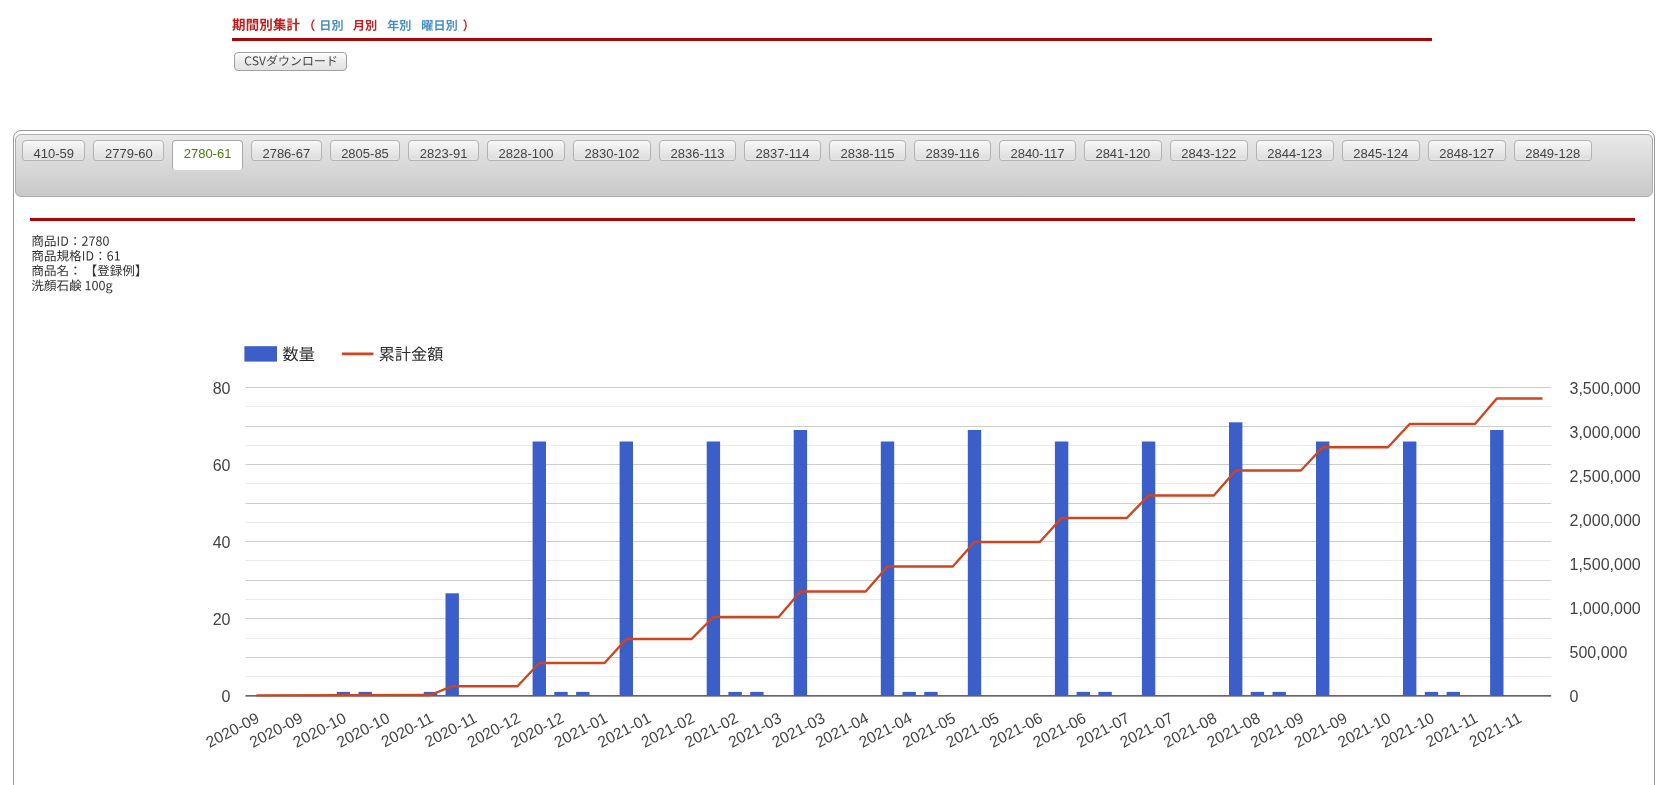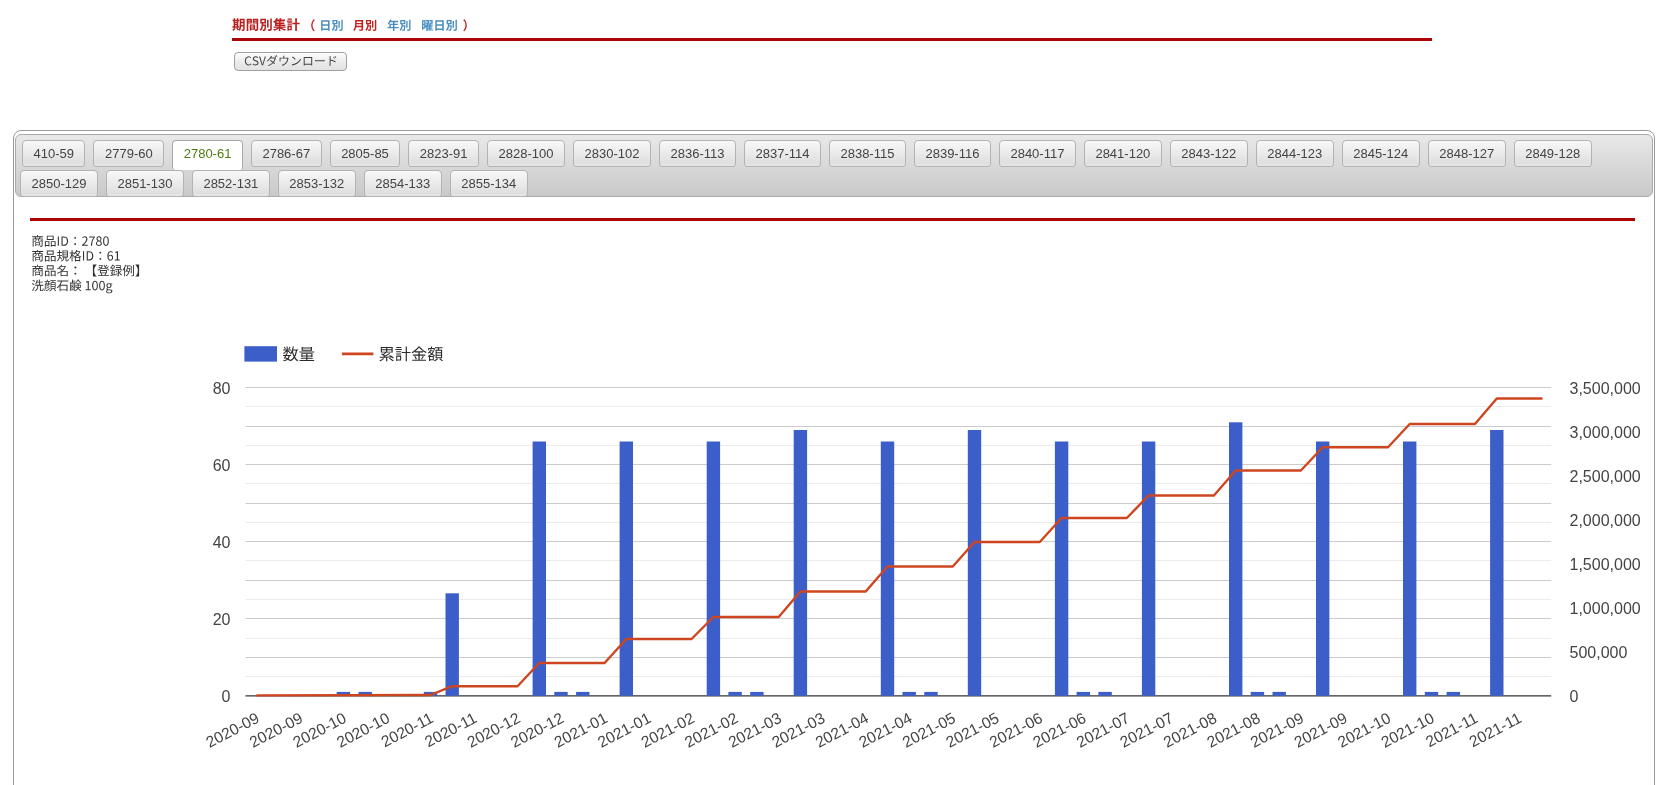--- a/index.html
+++ b/index.html
@@ -1,32 +1,31 @@
 <!DOCTYPE html>
 <html><head><meta charset="utf-8"><style>
 * { margin:0; padding:0; box-sizing:border-box; }
 html,body { width:1666px; height:785px; background:#fff; font-family:"Liberation Sans",sans-serif; position:relative; overflow:hidden; }
 .abs { position:absolute; }
 #rline1 { left:232px; top:38.2px; width:1200px; height:3px; background:#ad0404; }
 #csvbtn { left:233.5px; top:51.5px; width:113.5px; height:19px; border:1px solid #a0a0a0; border-radius:4px; background:linear-gradient(#fdfdfd,#e9e9e9 60%,#e3e3e3); }
 #panel { left:13px; top:129.5px; width:1641.5px; height:700px; border:1px solid #9a9a9a; border-radius:8px 8px 0 0; background:#fff; }
 #strip { left:1px; top:3.5px; width:1638px; height:63px; background:linear-gradient(#e8e8e8,#c9c9c9); border:1px solid #ababab; border-radius:6px; }
 .tabrow { position:absolute; left:6px; white-space:nowrap; }
-.tab { display:inline-block; height:27px; line-height:25px; padding:0 10.5px; margin-right:8px; font-size:13px; color:#444; background:linear-gradient(#f8f8f8,#eaeaea 50%,#dfdfdf 88%,#e7e7e7); border:1px solid #b3b3b3; border-radius:4px 4px 3px 3px; vertical-align:top; }
+.tab { display:inline-block; height:21px; line-height:25px; padding:0 10.5px; margin-right:8px; font-size:13px; color:#444; background:linear-gradient(#f8f8f8,#eaeaea 50%,#dfdfdf 88%,#e7e7e7); border:1px solid #b3b3b3; border-radius:4px 4px 3px 3px; vertical-align:top; }
 .tab.act { background:#fff; height:29.5px; border-bottom:none; border-color:#a8a8a8; color:#4d7c0f; }
 #rline2 { left:30px; top:218px; width:1605px; height:3.2px; background:#ad0404; }
 svg { position:absolute; left:0; top:0; }
 </style></head>
 <body>
 <div class="abs" id="rline1"></div>
 <div class="abs" id="csvbtn"></div>
 <div class="abs" id="panel">
   <div class="abs" id="strip">
     <div class="tabrow" style="top:5px"><span class="tab">410-59</span><span class="tab">2779-60</span><span class="tab act">2780-61</span><span class="tab">2786-67</span><span class="tab">2805-85</span><span class="tab">2823-91</span><span class="tab">2828-100</span><span class="tab">2830-102</span><span class="tab">2836-113</span><span class="tab">2837-114</span><span class="tab">2838-115</span><span class="tab">2839-116</span><span class="tab">2840-117</span><span class="tab">2841-120</span><span class="tab">2843-122</span><span class="tab">2844-123</span><span class="tab">2845-124</span><span class="tab">2848-127</span><span class="tab">2849-128</span></div>
-    <div class="tabrow" style="top:34.5px;left:4px"><span class="tab">2850-129</span><span class="tab">2851-130</span><span class="tab">2852-131</span><span class="tab">2853-132</span><span class="tab">2854-133</span><span class="tab">2855-134</span></div>
   </div>
 </div>
 <div class="abs" id="rline2"></div>
 <svg width="1666" height="785" viewBox="0 0 1666 785">
 <line x1="245.5" y1="676.5" x2="1551.2" y2="676.5" stroke="#ebebeb" stroke-width="1"></line>
 <line x1="245.5" y1="657.5" x2="1551.2" y2="657.5" stroke="#cccccc" stroke-width="1"></line>
 <line x1="245.5" y1="638.5" x2="1551.2" y2="638.5" stroke="#ebebeb" stroke-width="1"></line>
 <line x1="245.5" y1="618.5" x2="1551.2" y2="618.5" stroke="#cccccc" stroke-width="1"></line>
 <line x1="245.5" y1="599.5" x2="1551.2" y2="599.5" stroke="#ebebeb" stroke-width="1"></line>
 <line x1="245.5" y1="580.5" x2="1551.2" y2="580.5" stroke="#cccccc" stroke-width="1"></line>

